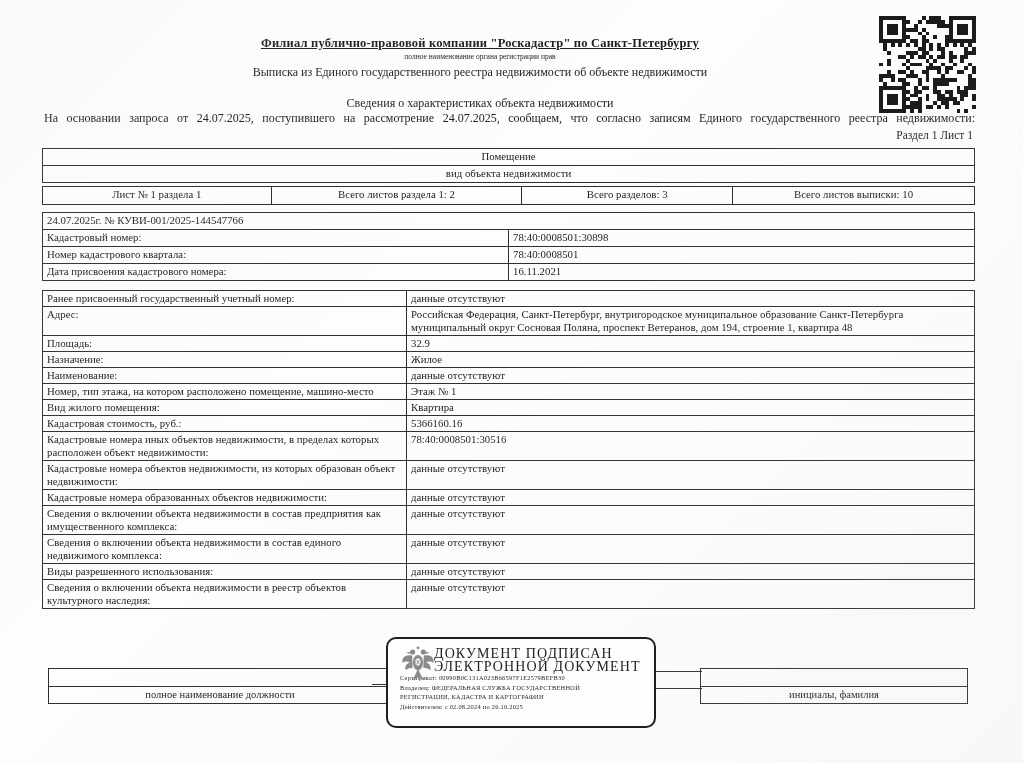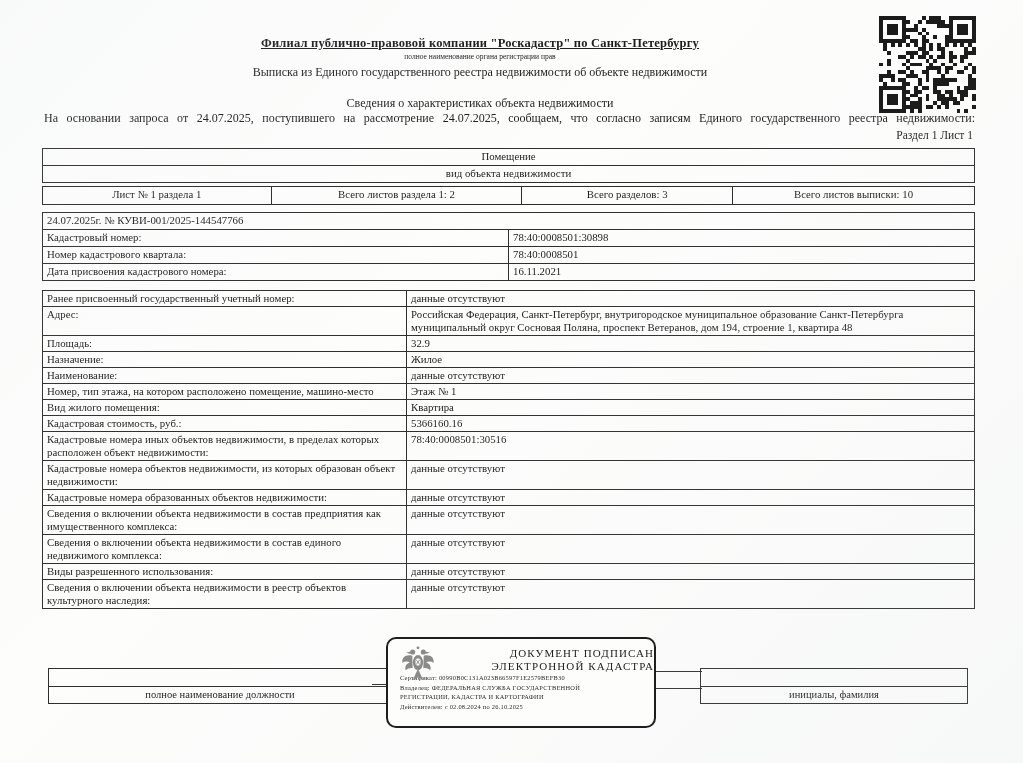--- a/index.html
+++ b/index.html
@@ -51,21 +51,21 @@
   .connector{position:absolute;height:1px;background:#2e2e2e;}
   .conn1{left:650px;top:671px;width:52px;}
   .conn2{left:650px;top:688px;width:52px;}
   .conn3{left:372px;top:684px;width:18px;}
 
   .stamp{
     position:absolute;left:386px;top:637px;width:270px;height:91px;
     background:#fdfdfc;border:2px solid #1e1e1e;border-radius:10px;
     box-sizing:border-box;padding-top:8px;z-index:5;
   }
-  .stamp-title{margin-left:46px;text-align:right;font-size:11px;letter-spacing:1.1px;line-height:13px;color:#222;}
+  .stamp-title{margin-left:46px;text-align:left;font-size:14px;letter-spacing:1.1px;line-height:13px;color:#222;}
   .stamp-small{margin:0 8px 0 12px;font-size:6.4px;letter-spacing:.25px;line-height:9.6px;color:#2a2a2a;}
   .stamp-small:first-of-type{margin-top:5px;}
   .eagle{position:absolute;left:12px;top:6px;width:36px;height:42px;}
   .noselect{user-select:none;}
 </style>
 </head>
 <body>
 
 <div class="page noselect">
 
@@ -526,20 +526,20 @@
           <path d="M15 13 C7 11 2 15 3 22 C6 19.5 9 19.8 12 21 C7.5 23 5.5 26.5 7 31 C10 28.5 13 27.5 15.5 28.5 Z"></path>
           <path d="M29 13 C37 11 42 15 41 22 C38 19.5 35 19.8 32 21 C36.5 23 38.5 26.5 37 31 C34 28.5 31 27.5 28.5 28.5 Z"></path>
           <ellipse cx="22" cy="21.5" rx="6.2" ry="9.2"></ellipse>
           <path d="M22 29 L15.5 43 L22 39.5 L28.5 43 Z"></path>
         </g>
         <rect x="19" y="16.5" width="6" height="8.5" rx="2" fill="#fdfdfc"></rect>
         <path d="M19.6 17.6 L24.4 24.2 M24.4 17.6 L19.6 24.2" stroke="#8a8a8a" stroke-width="1.1"></path>
       </svg>
     </span>
     <div class="stamp-title">ДОКУМЕНТ ПОДПИСАН</div>
-    <div class="stamp-title">ЭЛЕКТРОННОЙ КАДАСТРА</div>
+    <div class="stamp-title">ЭЛЕКТРОННОЙ ДОКУМЕНТ</div>
     <div class="stamp-small">Сертификат: 00990B0C131A023B66597F1E2579BEFB30</div>
     <div class="stamp-small">Владелец: ФЕДЕРАЛЬНАЯ СЛУЖБА ГОСУДАРСТВЕННОЙ</div>
     <div class="stamp-small">РЕГИСТРАЦИИ, КАДАСТРА И КАРТОГРАФИИ</div>
     <div class="stamp-small">Действителен: с 02.08.2024 по 26.10.2025</div>
   </div>
 
 </div>
 
 </body></html>

